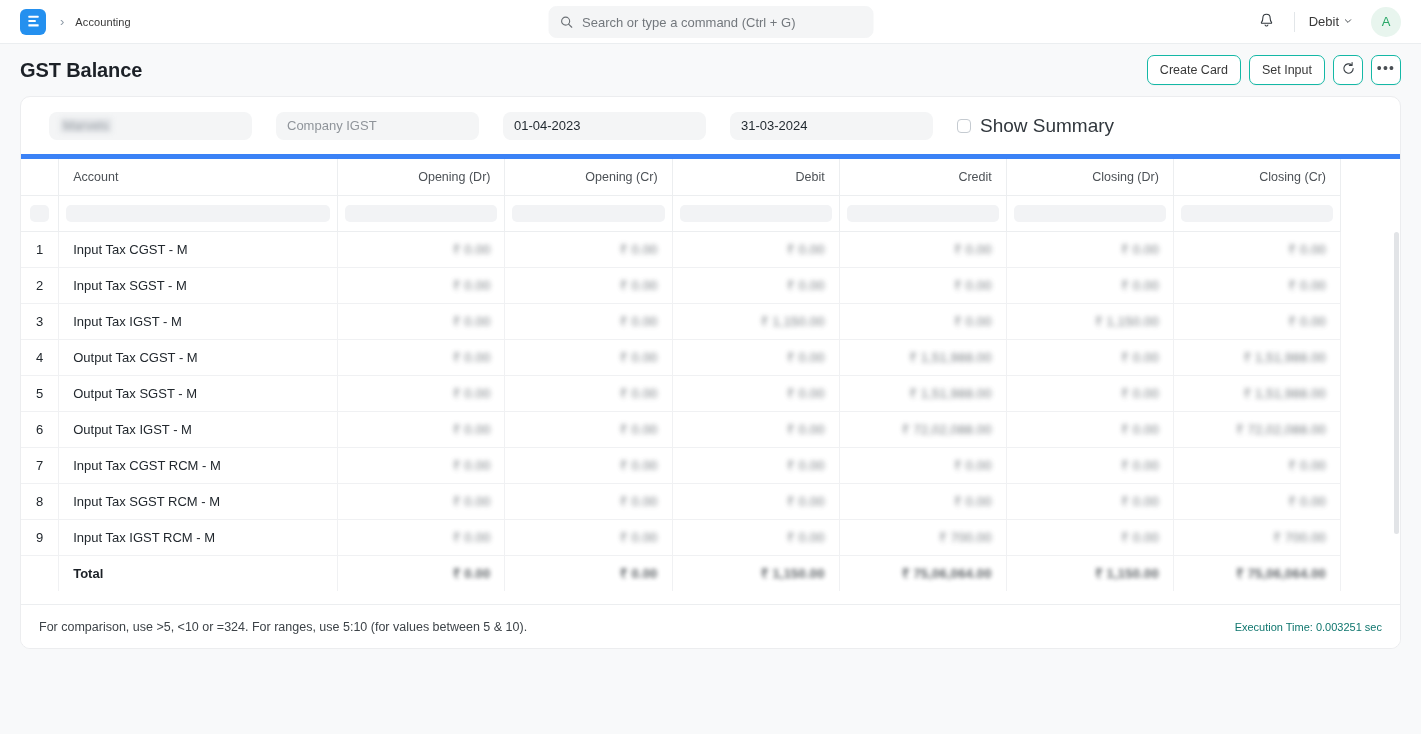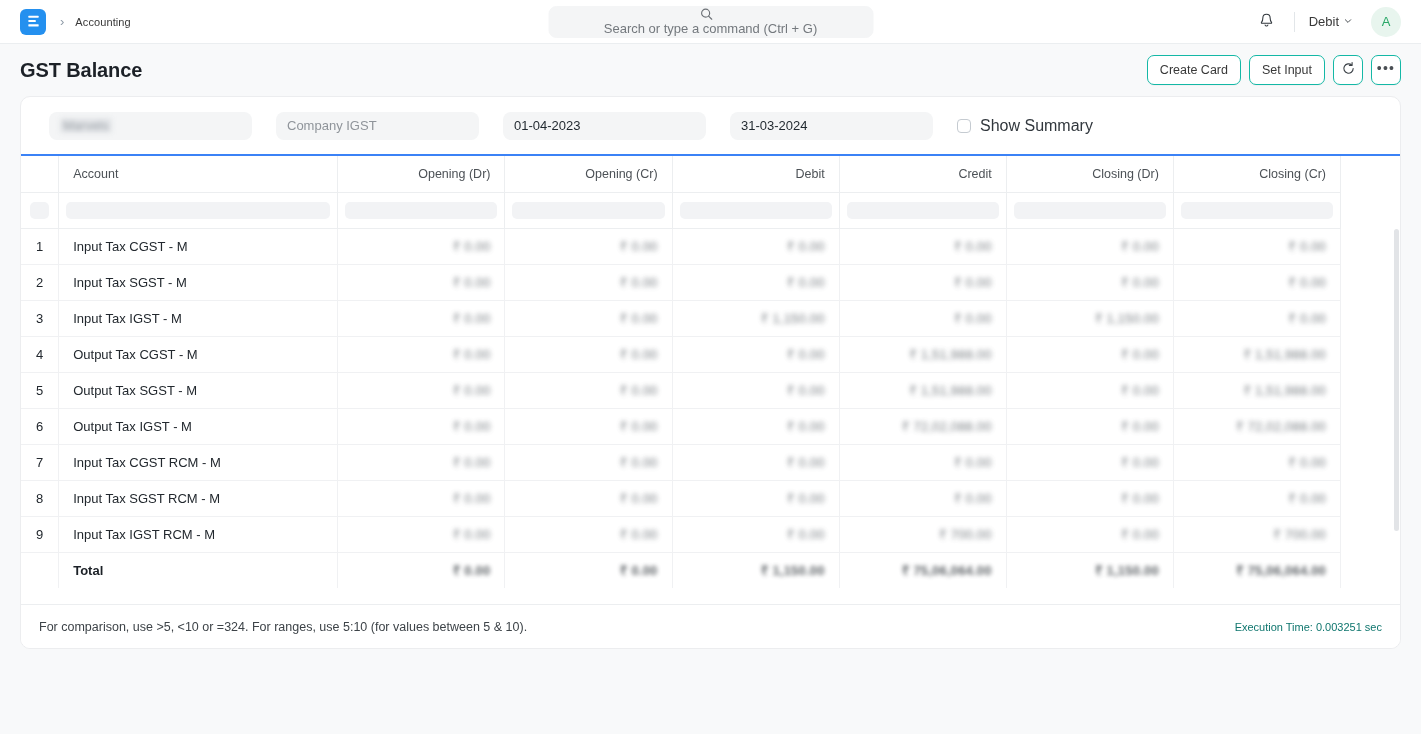--- a/index.html
+++ b/index.html
@@ -35,21 +35,20 @@
     position: absolute; left: 50%; transform: translateX(-50%);
     top: 6px;
     width: 325px; height: 32px;
   }
   .search-box {
     width: 100%; height: 100%;
     background: #f4f5f6; border: 1px solid #f4f5f6;
     border-radius: 8px;
     display: flex; align-items: center;
     padding: 0 10px;
-    flex-direction: column;
   }
   .search-icon { flex: 0 0 auto; display: flex; margin-right: 9px; }
   .search-ph { font-size: 13px; color: #73787d; }
   .nav-right {
     margin-left: auto; display: flex; align-items: center; gap: 0;
   }
   .bell-btn {
     width: 30px; height: 30px; border-radius: 6px;
     display: flex; align-items: center; justify-content: center;
     background: transparent; border: none; cursor: pointer;
@@ -130,28 +129,28 @@
     filter: blur(2.4px);
     background: #e3e5e8;
     padding: 0 3px;
     border-radius: 2px;
   }
   .summary-wrap { display: flex; align-items: center; gap: 9px; cursor: pointer; }
   .cbx {
     width: 14px; height: 14px; border-radius: 4px;
     border: 1px solid #c5cbd1; background: #fff;
   }
-  .summary-label { font-size: 16px; color: #31373d; }
+  .summary-label { font-size: 19px; color: #31373d; }
 
   
   .table-scroll {
     flex: 1 1 auto;
     position: relative;
     overflow: hidden;
-    border-top: 2px solid #3b82f6;
+    border-top: 5px solid #3b82f6;
   }
   .dtable { width: 1320px; border-collapse: collapse; table-layout: fixed; }
   .dtable col.c-idx  { width: 37px; }
   .dtable col.c-acct { width: 274px; }
   .dtable col.c-num  { width: 164px; }
 
   .dtable th {
     height: 36px;
     font-size: 12.5px; font-weight: 400; color: #4c5156;
     border-right: 1px solid #eceef0;

